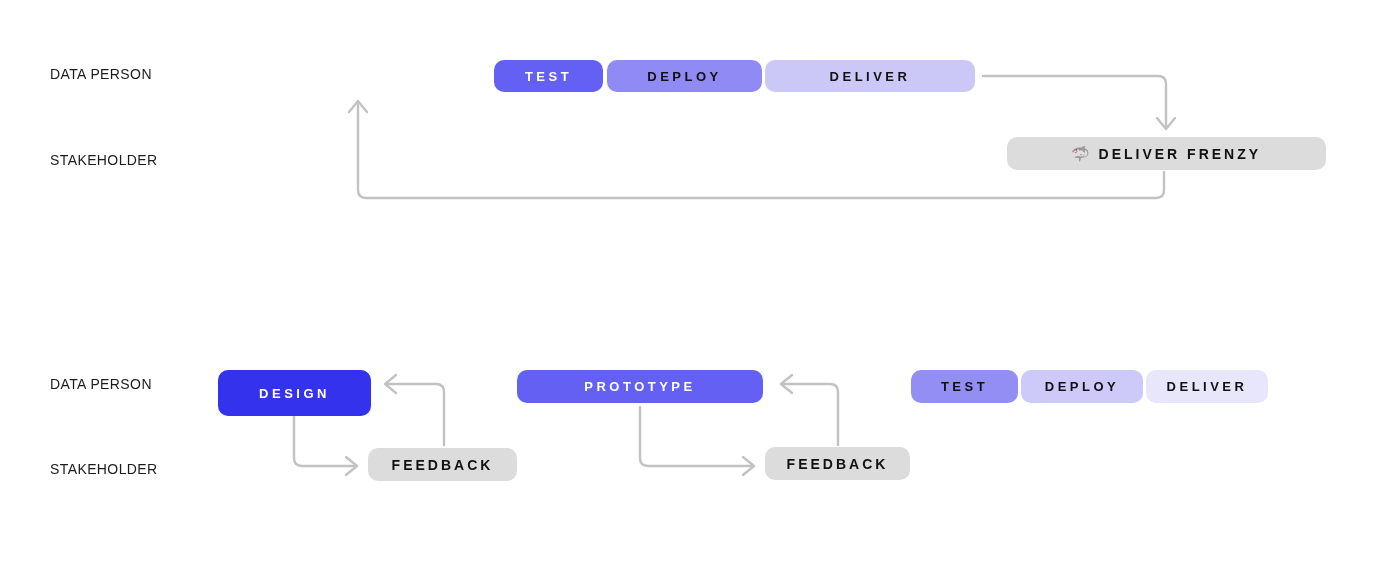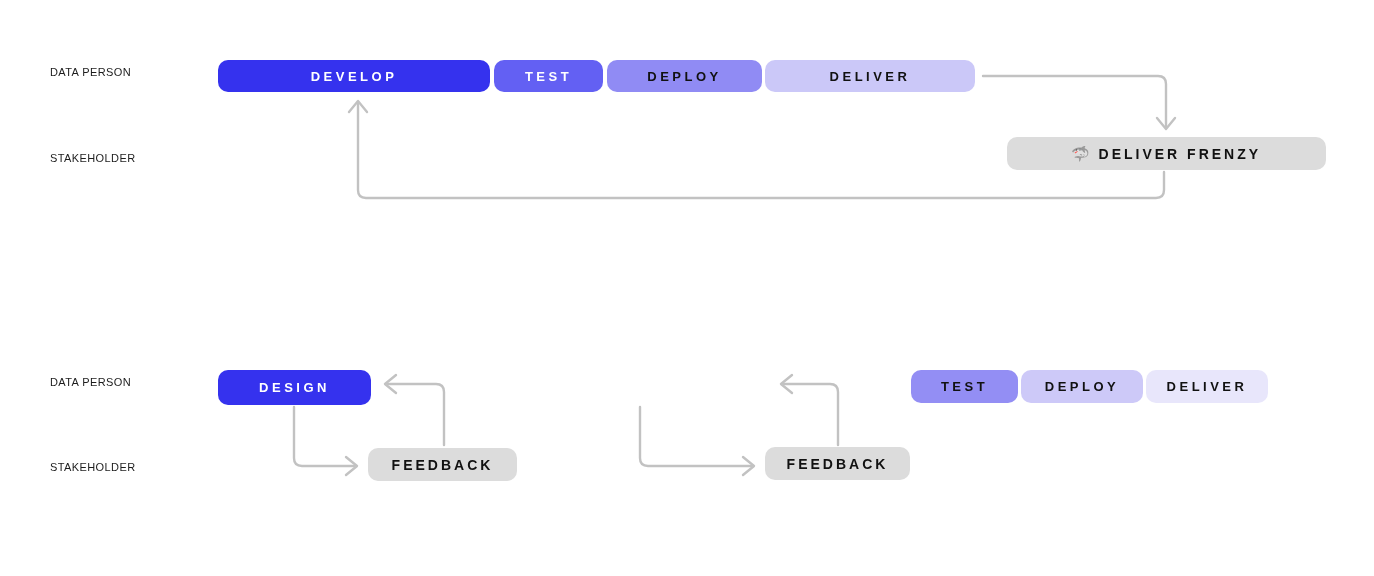--- a/index.html
+++ b/index.html
@@ -11,21 +11,21 @@
   .canvas {
     position: relative;
     width: 1374px;
     height: 576px;
     background: #ffffff;
     overflow: hidden;
   }
   .lane-label {
     position: absolute;
     left: 50px;
-    font-size: 11px;
+    font-size: 14px;
     letter-spacing: 0.4px;
     color: #1c1c1c;
     white-space: nowrap;
   }
   .bar {
     position: absolute;
     height: 32px;
     border-radius: 10px;
     display: flex;
     align-items: center;
@@ -90,43 +90,43 @@
       <path d="M 743 457 L 754 466 L 743 475"></path>
 
       <path d="M 838 445 V 392 Q 838 384 830 384 H 784"></path>
       <path d="M 792 375 L 781 384 L 792 393"></path>
     </g>
   </svg>
 
   <div class="lane-label" style="top:66px;">DATA PERSON</div>
   <div class="lane-label" style="top:152px;">STAKEHOLDER</div>
 
-  <div class="bar" style="left: 218px; top: 60px; width: 272px; background-color: rgb(53, 50, 238); color: rgb(255, 255, 255);">
-    <span>DEVELOP</span>
-  </div>
   <div class="bar" style="left: 494px; top: 60px; width: 109px; background-color: rgb(99, 96, 243); color: rgb(255, 255, 255);">
     <span>TEST</span>
   </div>
   <div class="bar" style="left: 607px; top: 60px; width: 155px; background-color: rgb(144, 139, 244); color: rgb(17, 17, 17);">
     <span>DEPLOY</span>
   </div>
   <div class="bar" style="left: 765px; top: 60px; width: 210px; background-color: rgb(203, 200, 248); color: rgb(17, 17, 17);">
     <span>DELIVER</span>
   </div>
 
   <div class="feedback-box" style="left: 1007px; top: 137px; width: 319px; background-color: rgb(220, 220, 220);">
     <span class="icon">🦈</span>
     <span>DELIVER FRENZY</span>
   </div>
 
   <div class="lane-label" style="top:376px;">DATA PERSON</div>
   <div class="lane-label" style="top:461px;">STAKEHOLDER</div>
 
-  <div class="bar" style="left: 218px; top: 370px; width: 153px; height: 35px; background-color: rgb(53, 50, 238); color: rgb(255, 255, 255);">
+  <div class="bar" style="left: 218px; top: 370px; width: 153px; height: 46px; background-color: rgb(53, 50, 238); color: rgb(255, 255, 255);">
     <span>DESIGN</span>
+  </div>
+  <div class="bar" style="left: 517px; top: 370px; width: 246px; height: 33px; background-color: rgb(99, 96, 243); color: rgb(255, 255, 255);">
+    <span>PROTOTYPE</span>
   </div>
   <div class="bar" style="left: 911px; top: 370px; width: 107px; height: 33px; background-color: rgb(147, 142, 244); color: rgb(17, 17, 17);">
     <span>TEST</span>
   </div>
   <div class="bar" style="left: 1021px; top: 370px; width: 122px; height: 33px; background-color: rgb(205, 201, 248); color: rgb(17, 17, 17);">
     <span>DEPLOY</span>
   </div>
   <div class="bar" style="left: 1146px; top: 370px; width: 122px; height: 33px; background-color: rgb(232, 230, 251); color: rgb(17, 17, 17);">
     <span>DELIVER</span>
   </div>

